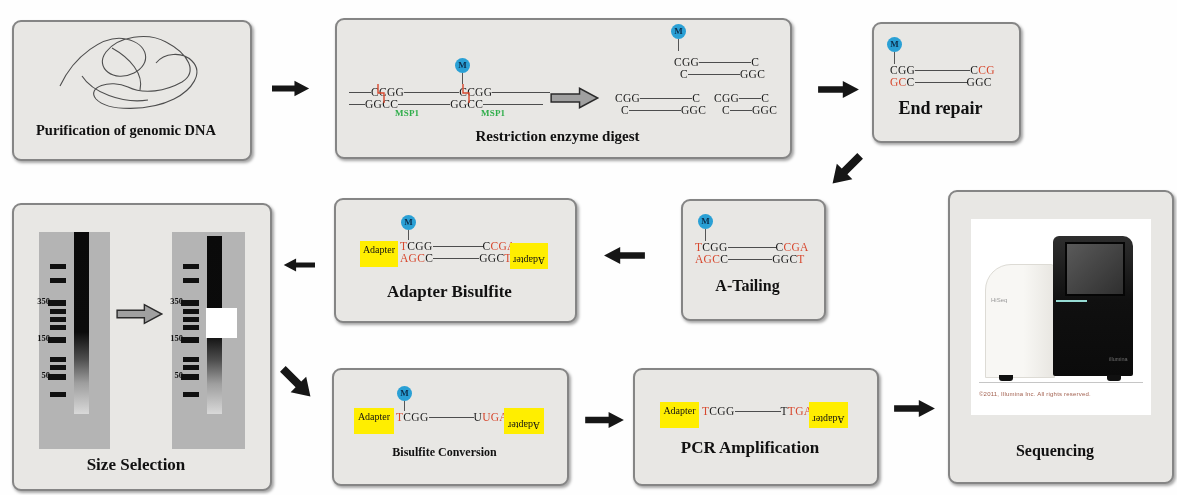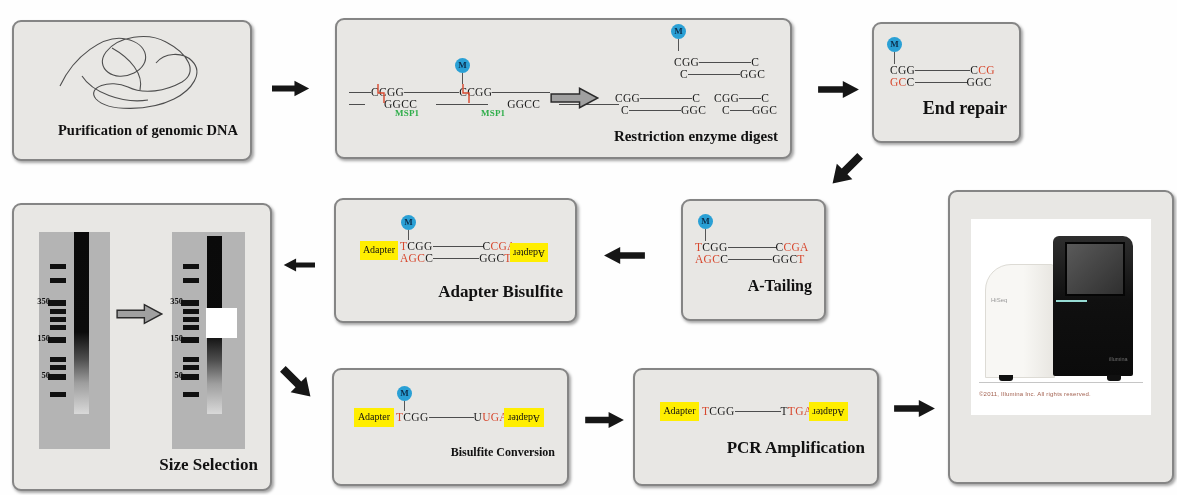--- a/index.html
+++ b/index.html
@@ -1,32 +1,32 @@
 <!DOCTYPE html>
 <html style="--box-bg: #e8e7e4; --box-border: #858585; --seq-red: #d7482e; --enzyme-green: #2fae4a; --methyl-blue: #2aa0d5; --adapter-yellow: #ffee00; --arrow-black: #161616; --arrow-grey: #9f9f9f; --gel-bg: #b4b4b4; --caption-color: #a2604f; --status-teal: #96dbd3;"><head>
 <meta charset="utf-8">
 <style>
   html,body{margin:0;padding:0;background:#ffffff;}
   #stage{position:relative;width:1177px;height:495px;background:#fefefe;overflow:hidden;
          font-family:"Liberation Serif",serif;}
   .box{position:absolute;background:var(--box-bg);border:2px solid var(--box-border);
        border-radius:9px;box-shadow:1.5px 2px 3px rgba(0,0,0,.35);}
-  .box-title{position:absolute;left:0;right:12px;text-align:right;font-weight:bold;color:#111;
+  .box-title{position:absolute;left:0;right:12px;text-align:center;font-weight:bold;color:#111;
              font-family:"Liberation Serif",serif;white-space:nowrap;}
   .seq-row{position:absolute;display:flex;align-items:center;white-space:nowrap;
            font-size:11.5px;color:#1b1b1b;letter-spacing:.3px;}
   .seg{display:inline-block;height:1px;background:#4d4d4d;}
   .red{color:var(--seq-red);}
   .enzyme{position:absolute;color:var(--enzyme-green);font-weight:bold;font-size:9px;letter-spacing:.2px;}
   .methyl{position:absolute;width:15px;}
   .methyl .dot{width:15px;height:15px;border-radius:50%;background:var(--methyl-blue);
                color:#0c2f4e;font-size:9px;font-weight:bold;line-height:15px;text-align:center;}
   .methyl .stem{width:1px;background:#555;margin:0 auto;}
   .adapter{position:absolute;background:var(--adapter-yellow);color:#131313;font-size:10px;
-           text-align:center;height:19px;line-height:17px;}
+           text-align:center;height:26px;line-height:17px;}
   .flip{transform:rotate(180deg);}
   .arrow{position:absolute;}
   .arrow svg{display:block;width:100%;height:100%;overflow:visible;}
   .gel-panel{position:absolute;background:var(--gel-bg);}
   .band{position:absolute;left:11px;width:16px;height:5px;background:#101010;}
   .band.major{left:9px;width:18px;height:6px;}
   .gel-num{position:absolute;left:-5px;width:16px;text-align:right;font-weight:bold;
            font-size:8.5px;color:#111;}
   .lane{position:absolute;left:35px;width:15px;
         background:linear-gradient(to bottom,#0a0a0a 0%,#0b0b0b 55%,#4f4f4f 70%,#9e9e9e 83%,#d9d9d9 100%);}
@@ -70,21 +70,21 @@
 
   <div class="box" style="left:335px;top:18px;width:453px;height:137px;">
 
     <div class="seq-row" style="left:12px;top:66px;">
       <span class="seg" style="width:22px"></span>
       <span>CCGG</span>
       <span class="seg" style="width:55px"></span>
       <span>CCGG</span>
       <span class="seg" style="width:58px"></span>
     </div>
-    <div class="seq-row" style="left:12px;top:78px;gap:19px;">
+    <div class="seq-row" style="left:12px;top:78px;">
       <span class="seg" style="width:16px"></span>
       <span>GGCC</span>
       <span class="seg" style="width:52px"></span>
       <span>GGCC</span>
       <span class="seg" style="width:60px"></span>
     </div>
 
     <svg style="position:absolute;left:37px;top:63px;" width="14" height="22" viewBox="0 0 14 22">
       <path d="M4,1 V10 H10 V20" fill="none" stroke="#d7482e" stroke-width="1.4"></path>
       </svg>
@@ -338,15 +338,16 @@
       <div class="machine-right">
         <div class="machine-screen"></div>
         <div class="teal-line"></div>
         <div class="brand-label">illumina</div>
       </div>
       <div class="foot" style="left:28px;"></div>
       <div class="foot" style="left:136px;"></div>
       <div class="floor"></div>
       <div class="caption" style="left:8px;top:172px;">©2011, Illumina Inc. All rights reserved.</div>
     </div>
+    <div class="box-title" style="top:250px;font-size:16px;">Sequencing</div>
   </div>
 
 </div>
 
 </body></html>

